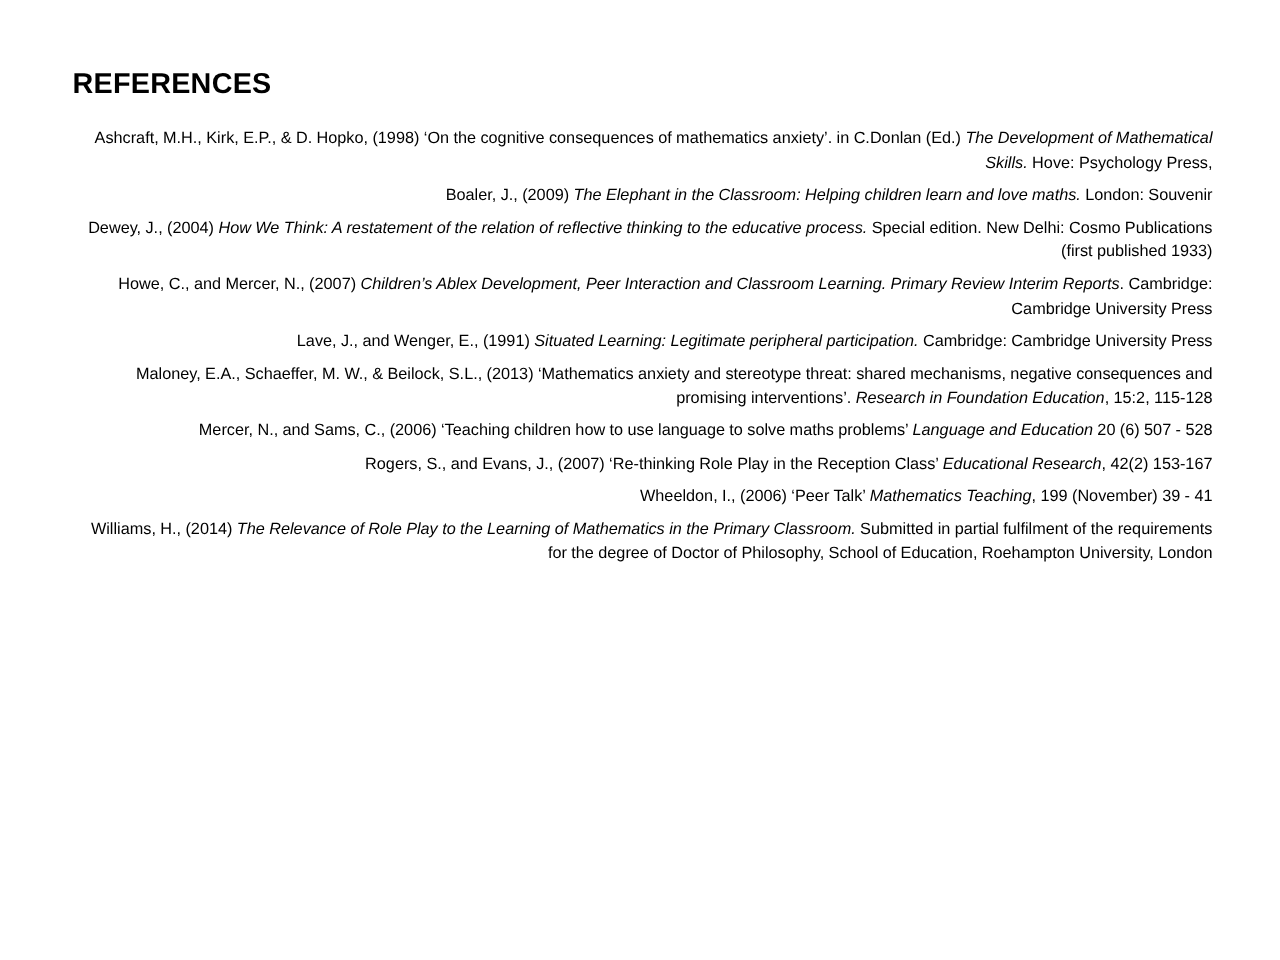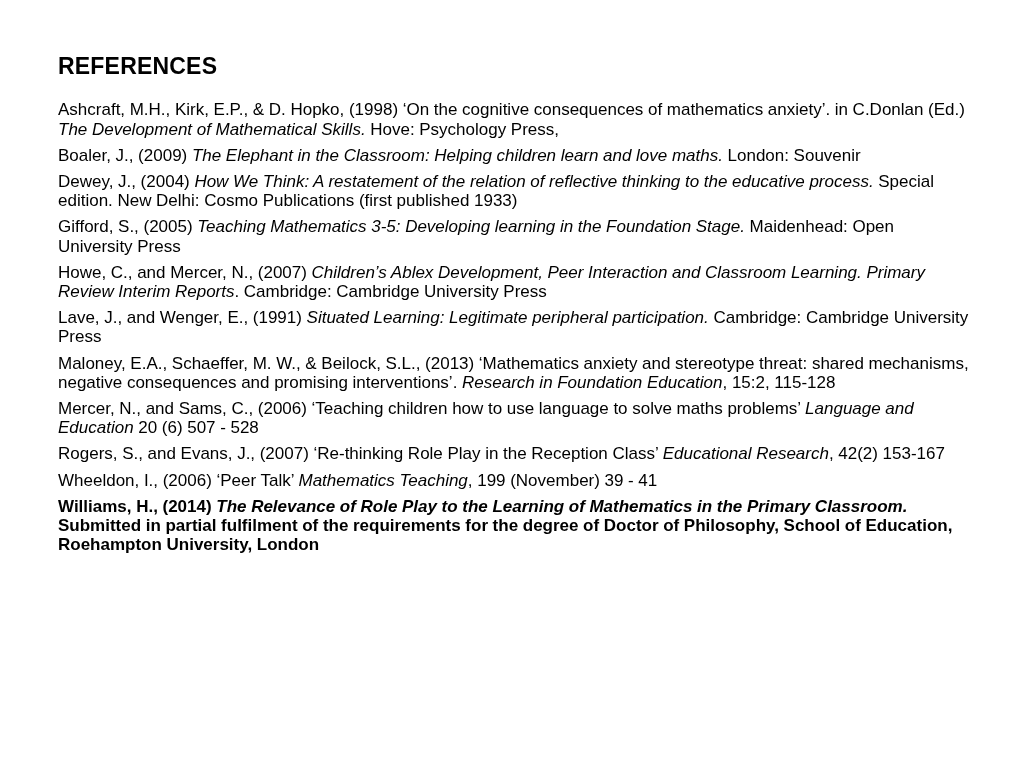--- a/index.html
+++ b/index.html
@@ -36,48 +36,46 @@
     letter-spacing: 0.2px;
     line-height: 1.1;
     margin: 0 0 21px 0;
   }
   .ref-list {
     margin: 0;
     padding: 0;
     list-style: none;
   }
   .ref-item {
-    font-size: 17px;
+    font-size: 13px;
     line-height: 19.2px;
     margin: 0 0 7px 0;
-    text-align: left;
+    text-align: right;
     word-spacing: -0.1px;
   }
   .ref-item:last-child {
     margin-bottom: 0;
-    font-weight: bold;
   }
   .ref-item i {
     font-style: italic;
   }
 </style>
 </head>
 <body>
 
 <div id="slide">
   <div id="content">
 
     <h1 id="page-title">REFERENCES</h1>
 
     <ul class="ref-list">
 
     <li class="ref-item"><span>Ashcraft, M.H., Kirk, E.P., &amp; D. Hopko, (1998) ‘On the cognitive consequences of mathematics anxiety’. in C.Donlan (Ed.) </span><i>The Development of Mathematical Skills.</i><span> Hove: Psychology Press,</span></li>
         <li class="ref-item"><span>Boaler, J., (2009) </span><i>The Elephant in the Classroom: Helping children learn and love maths.</i><span> London: Souvenir</span></li>
         <li class="ref-item"><span>Dewey, J., (2004) </span><i>How We Think: A restatement of the relation of reflective thinking to the educative process.</i><span> Special edition. New Delhi: Cosmo Publications (first published 1933)</span></li>
-        <li class="ref-item"><span>Gifford, S., (2005) </span><i>Teaching Mathematics 3-5: Developing learning in the Foundation Stage.</i><span> Maidenhead: Open University Press</span></li>
         <li class="ref-item"><span>Howe, C., and Mercer, N., (2007) </span><i>Children’s Ablex Development, Peer Interaction and Classroom Learning. Primary Review Interim Reports</i><span>. Cambridge: Cambridge University Press</span></li>
         <li class="ref-item"><span>Lave, J., and Wenger, E., (1991) </span><i>Situated Learning: Legitimate peripheral participation.</i><span> Cambridge: Cambridge University Press</span></li>
         <li class="ref-item"><span>Maloney, E.A., Schaeffer, M. W.,  &amp; Beilock, S.L., (2013) ‘Mathematics anxiety and stereotype threat: shared mechanisms, negative consequences and promising interventions’. </span><i>Research in Foundation Education</i><span>, 15:2, 115-128</span></li>
         <li class="ref-item"><span>Mercer, N., and Sams, C., (2006) ‘Teaching children how to use language to solve maths problems’ </span><i>Language and Education</i><span> 20 (6) 507 - 528</span></li>
         <li class="ref-item"><span>Rogers, S., and Evans, J., (2007) ‘Re-thinking Role Play in the Reception Class’ </span><i>Educational Research</i><span>, 42(2) 153-167</span></li>
         <li class="ref-item"><span>Wheeldon, I., (2006) ‘Peer Talk’ </span><i>Mathematics Teaching</i><span>, 199 (November) 39 - 41</span></li>
         <li class="ref-item"><span>Williams, H., (2014) </span><i>The Relevance of Role Play to the Learning of Mathematics in the Primary Classroom.</i><span> Submitted in partial fulfilment of the requirements for the degree of Doctor of Philosophy, School of Education, Roehampton University, London</span></li>
       </ul>
 
   </div>

